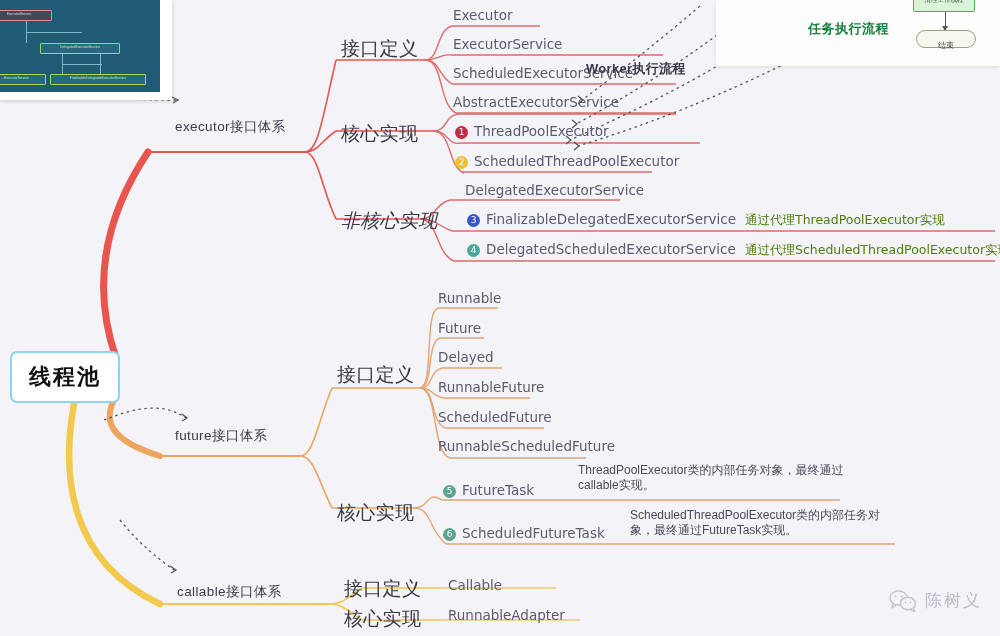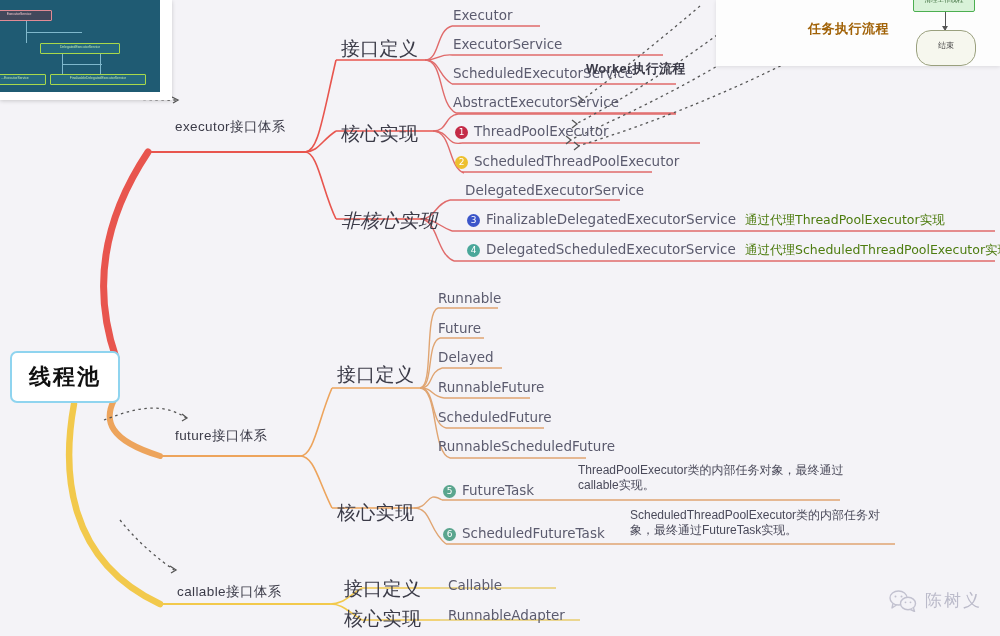--- a/index.html
+++ b/index.html
@@ -63,31 +63,31 @@
     background:#ffffff; box-shadow:0 1px 4px rgba(0,0,0,.18); z-index:6;
   }
 
   
   .thumb-flow{
     position:absolute; left:716px; top:0; width:284px; height:66px;
     background:#fdfdfd; z-index:7; overflow:hidden;
     box-shadow:0 1px 4px rgba(0,0,0,.10);
   }
   .flow-title{
-    position:absolute; left:92px; top:20px; font-size:13px; color:#a16207;
+    position:absolute; left:92px; top:20px; font-size:13px; color:#15803d;
     font-weight:bold; letter-spacing:.5px;
   }
   .flow-green{
     position:absolute; left:197px; top:-14px; width:62px; height:26px;
     background:#d9f2d9; border:1px solid #4caf50; border-radius:2px;
     color:#2b5e2b; font-size:6.5px; text-align:center; line-height:26px;
     filter:blur(.3px);
   }
   .flow-end{
-    position:absolute; left:200px; top:30px; width:60px; height:36px;
+    position:absolute; left:200px; top:30px; width:60px; height:18px;
     background:#f6f7ee; border:1px solid #9aa07e; border-radius:15px;
     color:#444; font-size:8px; text-align:center; line-height:30px;
     filter:blur(.2px);
   }
   .flow-arrow{ position:absolute; left:229px; top:12px; width:1px; height:18px; background:#555; }
   .flow-arrow:after{
     content:""; position:absolute; left:-3px; top:14px;
     border-left:3.5px solid transparent; border-right:3.5px solid transparent;
     border-top:5px solid #555;
   }

